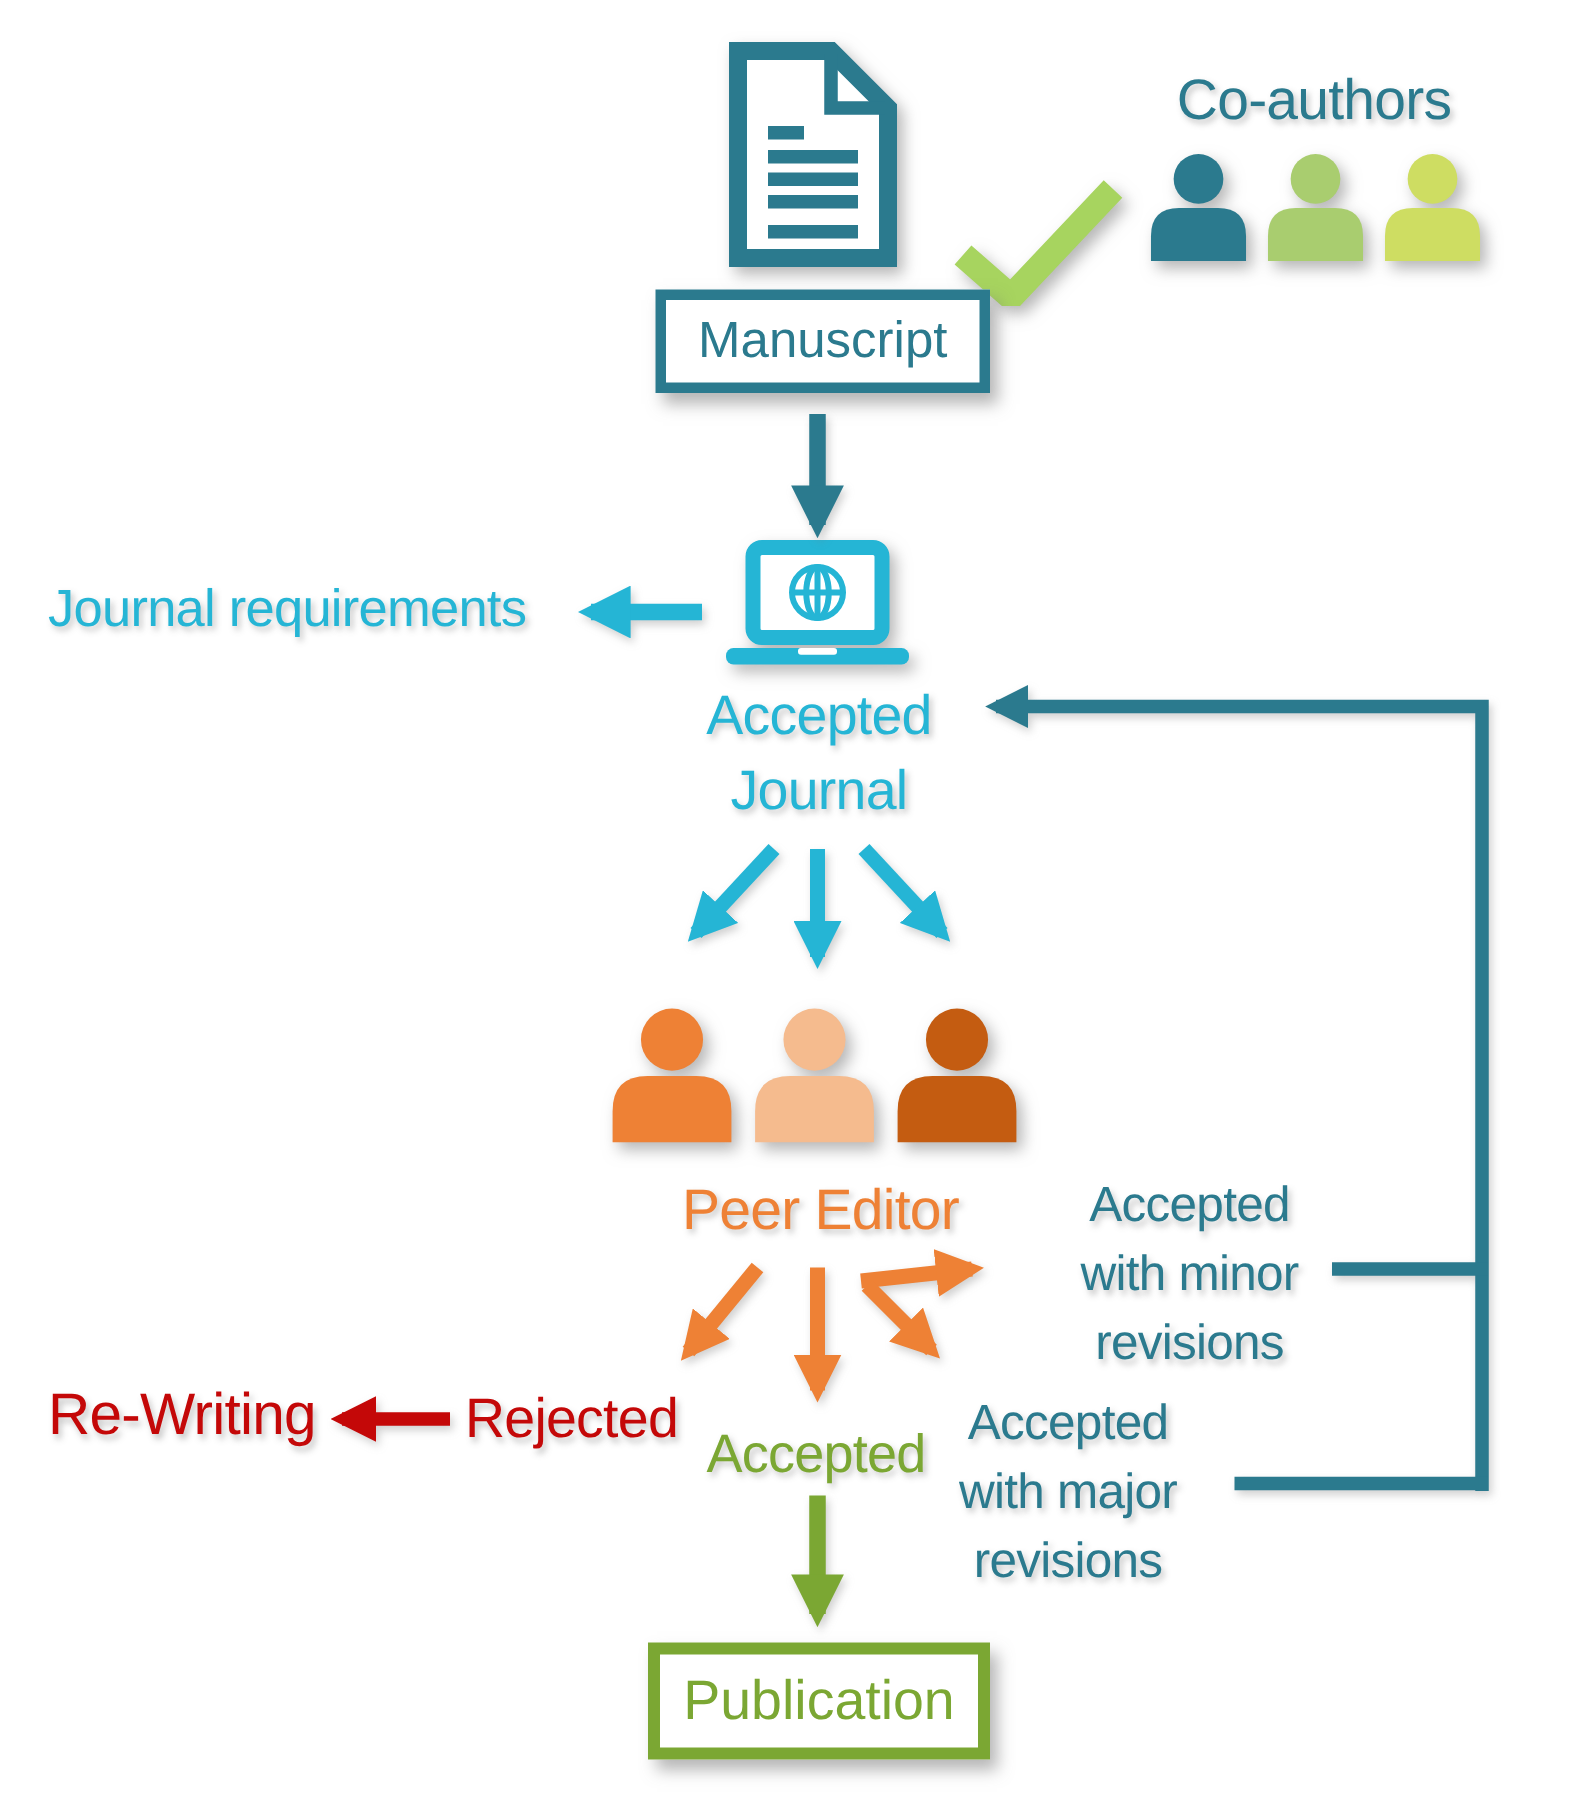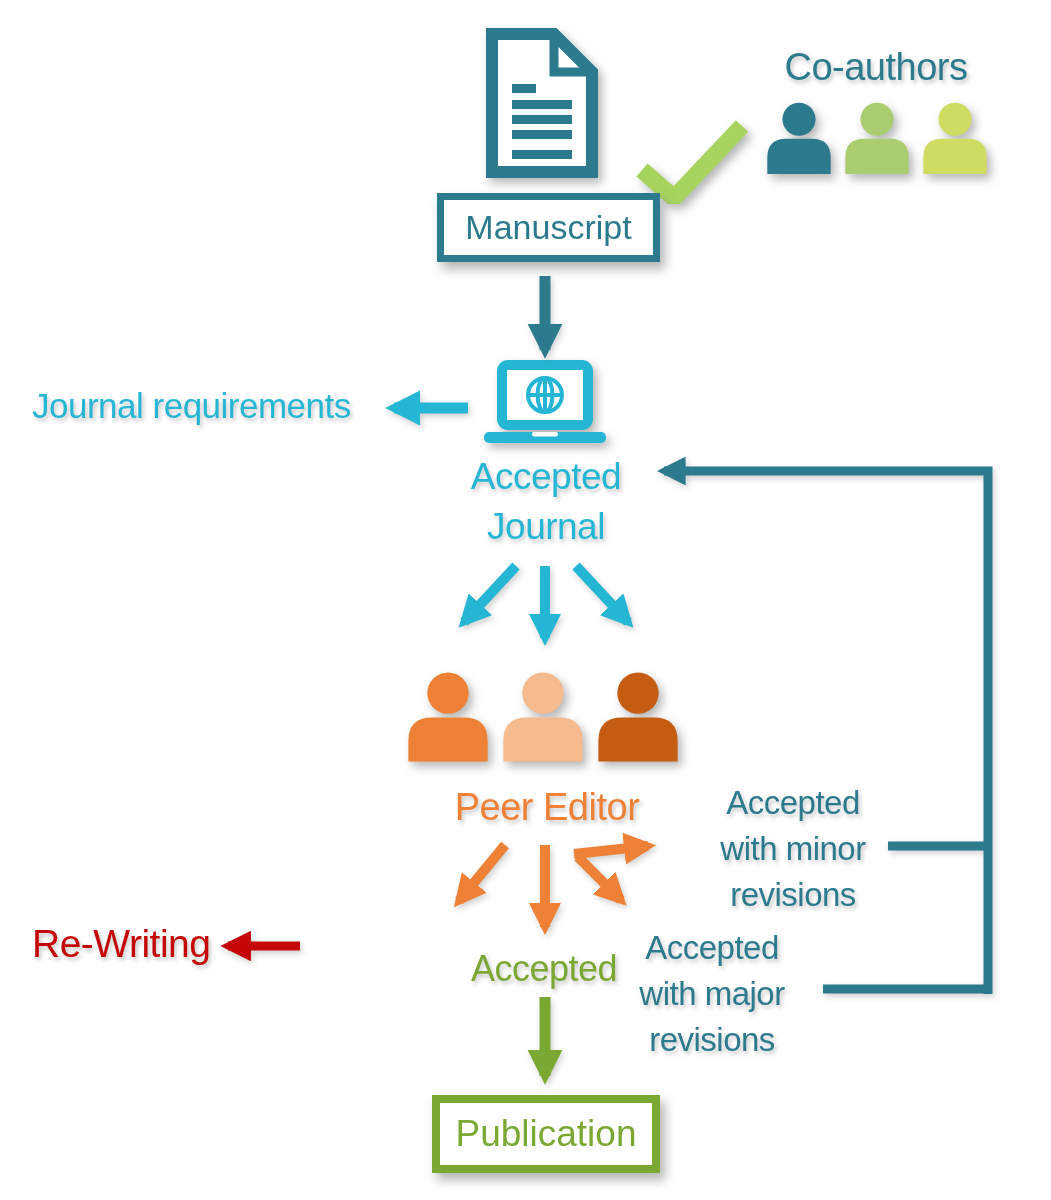--- a/index.html
+++ b/index.html
@@ -103,20 +103,21 @@
       <path d="M6,100 L6,77 Q6,51 32,51 L68,51 Q94,51 94,77 L94,100 Z" style="fill:var(--peach)"></path>
     </svg>
     <svg width="90" height="103" viewBox="0 0 100 100">
       <circle cx="50" cy="24" r="23" style="fill:var(--dark-orange)"></circle>
       <path d="M6,100 L6,77 Q6,51 32,51 L68,51 Q94,51 94,77 L94,100 Z" style="fill:var(--dark-orange)"></path>
     </svg>
   </div>
 
   <div class="label center orange fs38" style="left:547px; top:786px;">Peer Editor</div>
 
+  <div class="label center red fs37" style="left:381px; top:925px;">Rejected</div>
 
   <div class="label red" style="left:32px; top:922px; font-size:39px;">Re-Writing</div>
 
   <div class="label center green fs36" style="left:544px; top:948px;">Accepted</div>
 
   <div class="label center teal fs33" style="left:793px; top:780px;">
     <div>Accepted</div>
     <div>with minor</div>
     <div>revisions</div>
   </div>

